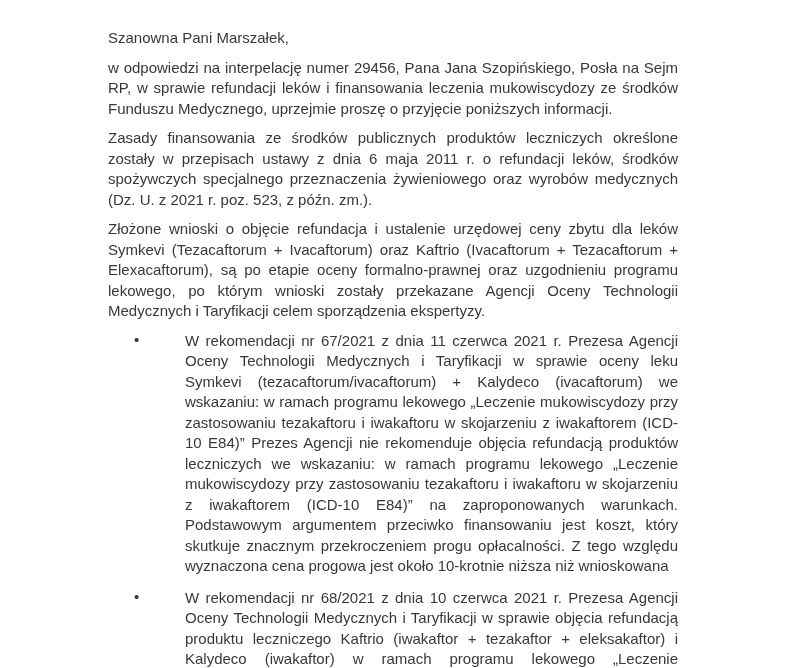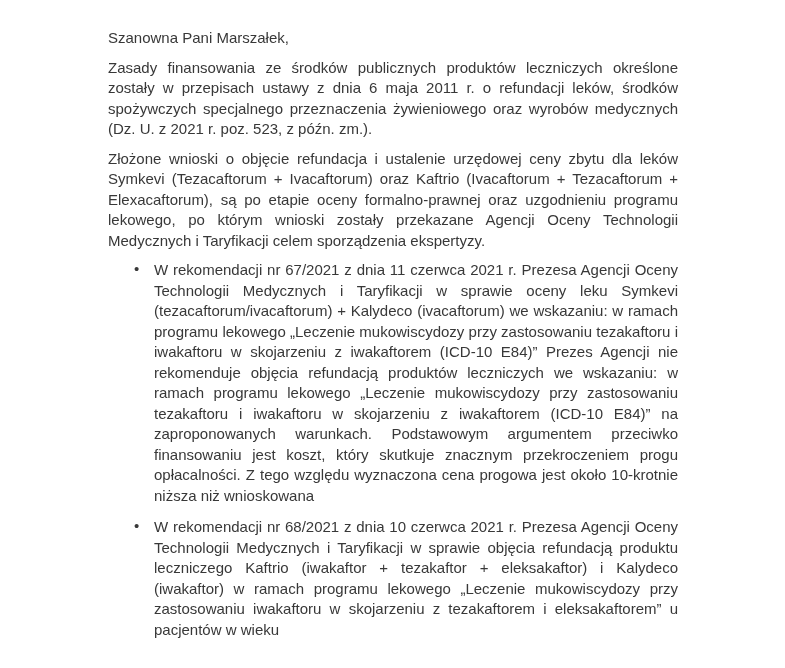--- a/index.html
+++ b/index.html
@@ -47,30 +47,32 @@
   }
   ul.bullets li .marker {
     position: absolute;
     left: 26px;
     top: -1px;
     font-size: 15px;
   }
   ul.bullets li .btext {
     display: block;
     text-align: justify;
+    margin-left: 31px;
   }
 </style>
 </head>
 <body>
 
 <div class="page">
   <div class="content">
 
     <p class="salutation">Szanowna Pani Marszałek,</p>
 
+    <p class="para">w odpowiedzi na interpelację numer 29456, Pana Jana Szopińskiego, Posła na Sejm RP, w sprawie refundacji leków i finansowania leczenia mukowiscydozy ze środków Funduszu Medycznego, uprzejmie proszę o przyjęcie poniższych informacji.</p>
 
     <p class="para">Zasady finansowania ze środków publicznych produktów leczniczych określone zostały w przepisach ustawy z dnia 6 maja 2011 r. o refundacji leków, środków spożywczych specjalnego przeznaczenia żywieniowego oraz wyrobów medycznych (Dz. U. z 2021 r. poz. 523, z późn. zm.).</p>
 
     <p class="para">Złożone wnioski o objęcie refundacja i ustalenie urzędowej ceny zbytu dla leków Symkevi (Tezacaftorum + Ivacaftorum) oraz Kaftrio (Ivacaftorum + Tezacaftorum + Elexacaftorum), są po etapie oceny formalno-prawnej oraz uzgodnieniu programu lekowego, po którym wnioski zostały przekazane Agencji Oceny Technologii Medycznych i Taryfikacji celem sporządzenia ekspertyzy.</p>
 
     <ul class="bullets">
       <li>
         <span class="marker">•</span>
         <span class="btext">W rekomendacji nr 67/2021 z dnia 11 czerwca 2021 r. Prezesa Agencji Oceny Technologii Medycznych i Taryfikacji w sprawie oceny leku Symkevi (tezacaftorum/ivacaftorum) + Kalydeco (ivacaftorum) we wskazaniu: w ramach programu lekowego „Leczenie mukowiscydozy przy zastosowaniu tezakaftoru i iwakaftoru w skojarzeniu z iwakaftorem (ICD-10 E84)” Prezes Agencji nie rekomenduje objęcia refundacją produktów leczniczych we wskazaniu: w ramach programu lekowego „Leczenie mukowiscydozy przy zastosowaniu tezakaftoru i iwakaftoru w skojarzeniu z iwakaftorem (ICD-10 E84)” na zaproponowanych warunkach. Podstawowym argumentem przeciwko finansowaniu jest koszt, który skutkuje znacznym przekroczeniem progu opłacalności. Z tego względu wyznaczona cena progowa jest około 10-krotnie niższa niż wnioskowana</span>
       </li>

